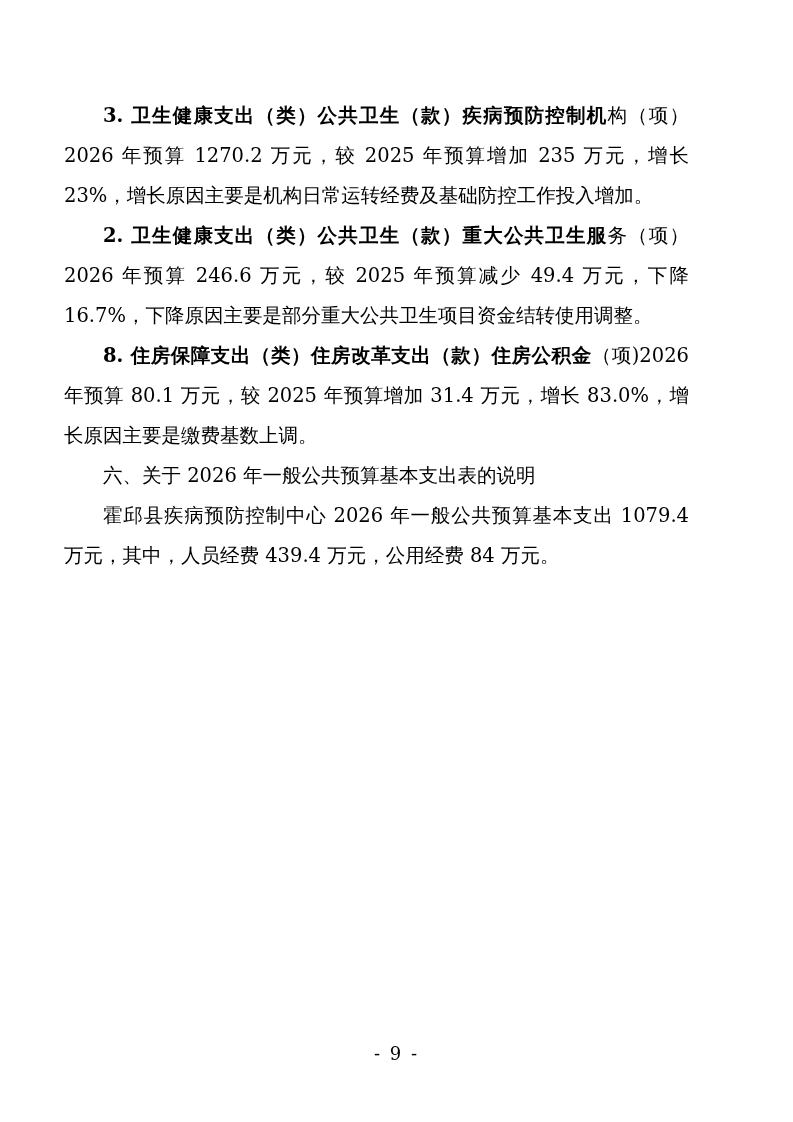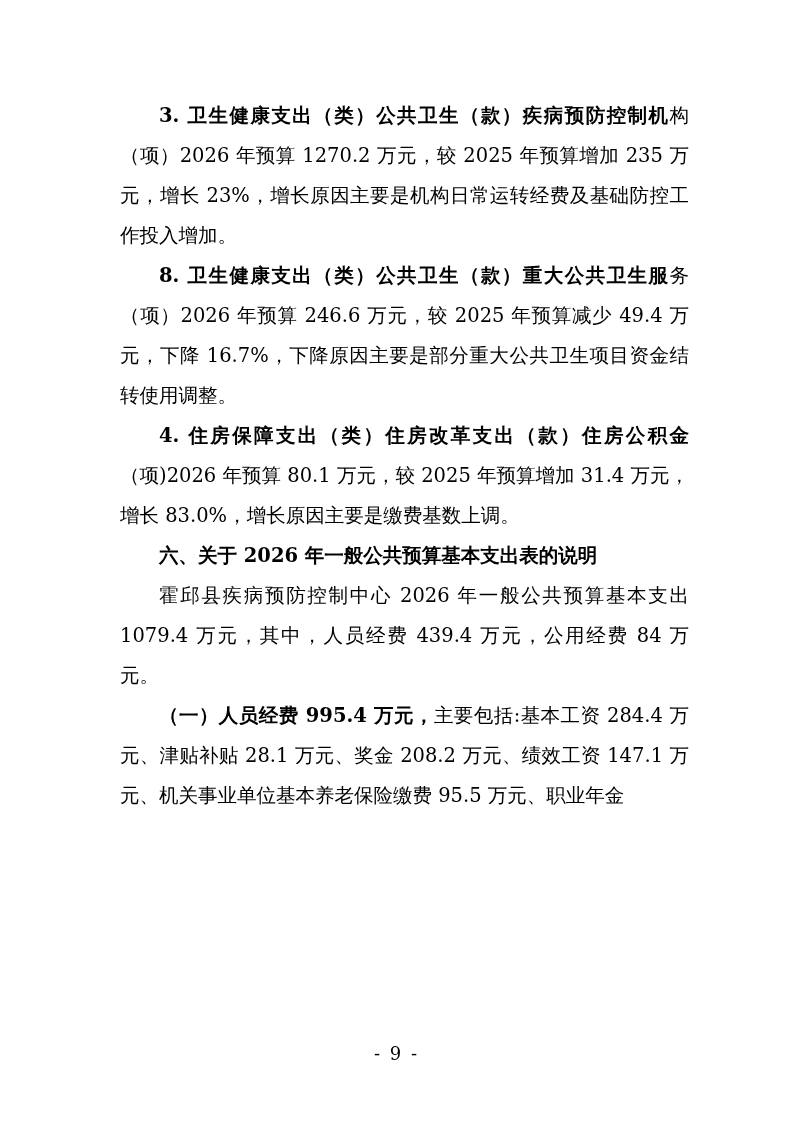--- a/index.html
+++ b/index.html
@@ -13,36 +13,36 @@
     font-family: "DejaVu Serif", "Liberation Serif", serif;
     color: #000000;
     position: relative;
     overflow: hidden;
   }
   .page {
     position: relative;
     width: 793px;
     height: 1122px;
     box-sizing: border-box;
-    padding: 96px 104px 40px 120px;
+    padding: 96px 104px 40px 64px;
   }
   .doc-body {
     font-size: 19.5px;
     line-height: 40px;
     text-align: justify;
     text-justify: inter-ideograph;
   }
   p.para {
     margin: 0 0 0 0;
     text-indent: 2em;
     text-align: justify;
     text-justify: inter-ideograph;
   }
   p.para.heading {
-    font-weight: bold;
+    font-weight: normal;
   }
   .lead {
     font-weight: bold;
   }
   .footer {
     position: absolute;
     left: 0;
     right: 0;
     bottom: 58px;
     text-align: center;
@@ -52,27 +52,26 @@
   }
 </style>
 </head>
 <body>
 
 <div class="page">
   <div class="doc-body">
 
     <p class="para"><span class="lead">3. 卫生健康支出（类）公共卫生（款）疾病预防控制机</span><span>构（项）2026 年预算 1270.2 万元，较 2025 年预算增加 235 万元，增长 23%，增长原因主要是机构日常运转经费及基础防控工作投入增加。</span></p>
 
-    <p class="para"><span class="lead">8. 卫生健康支出（类）公共卫生（款）重大公共卫生服</span><span>务（项）2026 年预算 246.6 万元，较 2025 年预算减少 49.4 万元，下降 16.7%，下降原因主要是部分重大公共卫生项目资金结转使用调整。</span></p>
+    <p class="para"><span class="lead">2. 卫生健康支出（类）公共卫生（款）重大公共卫生服</span><span>务（项）2026 年预算 246.6 万元，较 2025 年预算减少 49.4 万元，下降 16.7%，下降原因主要是部分重大公共卫生项目资金结转使用调整。</span></p>
 
 
-    <p class="para"><span class="lead">4. 住房保障支出（类）住房改革支出（款）住房公积金</span><span>（项)2026 年预算 80.1 万元，较 2025 年预算增加 31.4 万元，增长 83.0%，增长原因主要是缴费基数上调。</span></p>
+    <p class="para"><span class="lead">8. 住房保障支出（类）住房改革支出（款）住房公积金</span><span>（项)2026 年预算 80.1 万元，较 2025 年预算增加 31.4 万元，增长 83.0%，增长原因主要是缴费基数上调。</span></p>
 
     <p class="para heading">六、关于 2026 年一般公共预算基本支出表的说明</p>
 
     <p class="para">霍邱县疾病预防控制中心 2026 年一般公共预算基本支出 1079.4 万元，其中，人员经费 439.4 万元，公用经费 84 万元。</p>
 
-    <p class="para"><span class="lead">（一）人员经费 995.4 万元，</span><span>主要包括:基本工资 284.4 万元、津贴补贴 28.1 万元、奖金 208.2 万元、绩效工资 147.1 万元、机关事业单位基本养老保险缴费 95.5 万元、职业年金</span></p>
 
   </div>
 
   <div class="footer">- 9 -</div>
 </div>
 
 </body></html>

